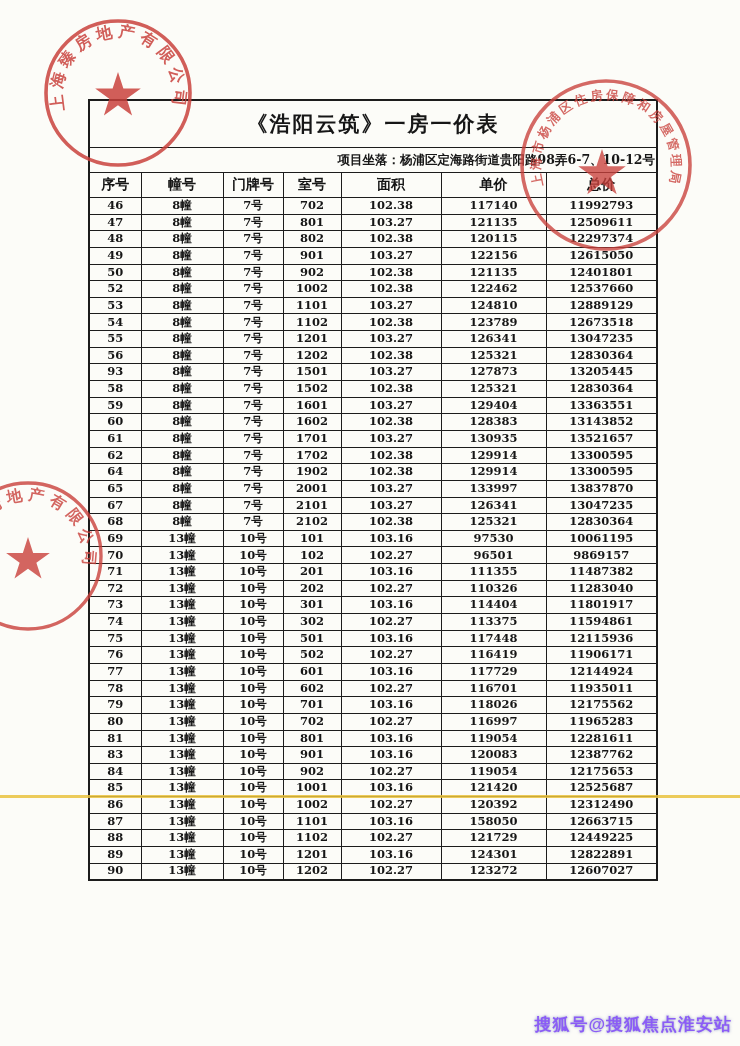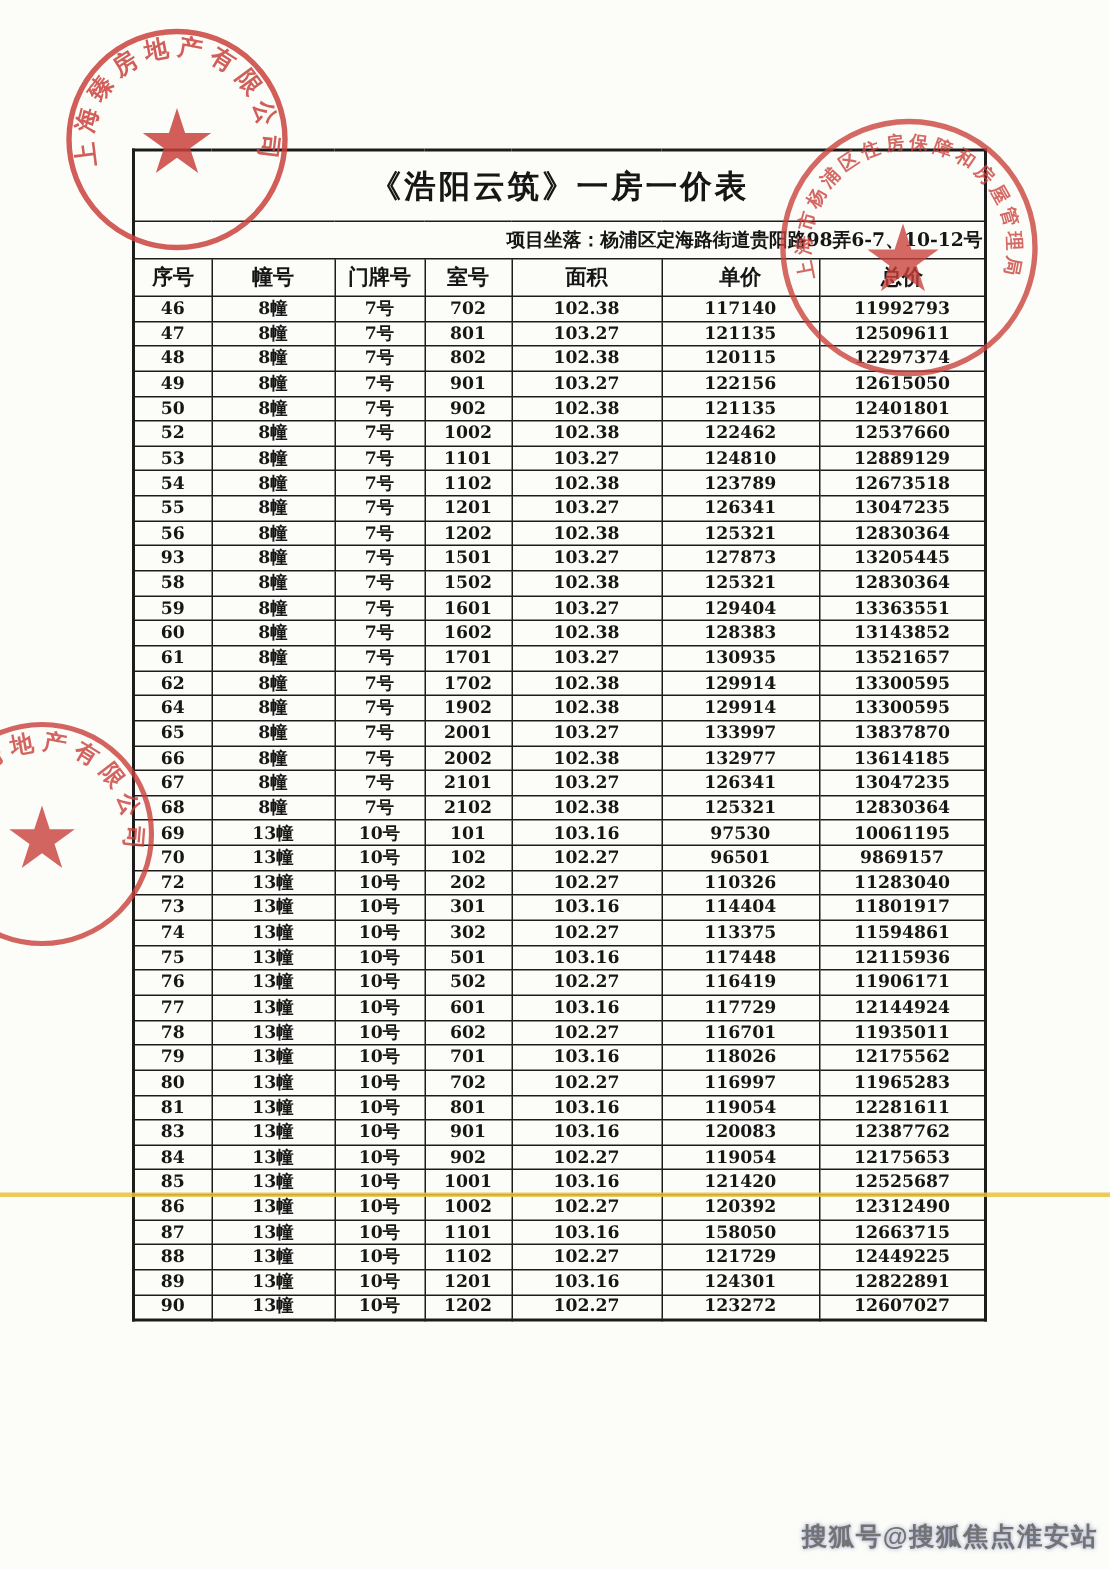--- a/index.html
+++ b/index.html
@@ -37,21 +37,21 @@
     position:absolute; left:0; top:0; width:740px; height:1046px;
     pointer-events:none;
   }
   .yellow-line {
     position:absolute; left:0; top:795px; width:740px; height:3px;
     background:#e9c23e; opacity:.85;
   }
   .watermark {
     position:absolute; right:8px; bottom:10px;
     font-family:"Liberation Sans","DejaVu Sans",sans-serif;
-    font-size:17px; font-weight:bold; color:#737373; letter-spacing:1px;
+    font-size:17px; font-weight:bold; color:#8b5cf6; letter-spacing:1px;
     text-shadow:0 0 3px rgba(64,80,159,.55);
   }
 </style>
 </head>
 <body>
 
 <div class="page">
 
   <div class="table-wrap">
     <table class="price">
@@ -240,29 +240,20 @@
           <tr>
             <td>65</td>
             <td>8幢</td>
             <td>7号</td>
             <td>2001</td>
             <td>103.27</td>
             <td>133997</td>
             <td>13837870</td>
           </tr>
           <tr>
-            <td>66</td>
-            <td>8幢</td>
-            <td>7号</td>
-            <td>2002</td>
-            <td>102.38</td>
-            <td>132977</td>
-            <td>13614185</td>
-          </tr>
-          <tr>
             <td>67</td>
             <td>8幢</td>
             <td>7号</td>
             <td>2101</td>
             <td>103.27</td>
             <td>126341</td>
             <td>13047235</td>
           </tr>
           <tr>
             <td>68</td>
@@ -283,20 +274,29 @@
             <td>10061195</td>
           </tr>
           <tr>
             <td>70</td>
             <td>13幢</td>
             <td>10号</td>
             <td>102</td>
             <td>102.27</td>
             <td>96501</td>
             <td>9869157</td>
+          </tr>
+          <tr>
+            <td>71</td>
+            <td>13幢</td>
+            <td>10号</td>
+            <td>201</td>
+            <td>103.16</td>
+            <td>111355</td>
+            <td>11487382</td>
           </tr>
           <tr>
             <td>72</td>
             <td>13幢</td>
             <td>10号</td>
             <td>202</td>
             <td>102.27</td>
             <td>110326</td>
             <td>11283040</td>
           </tr>

